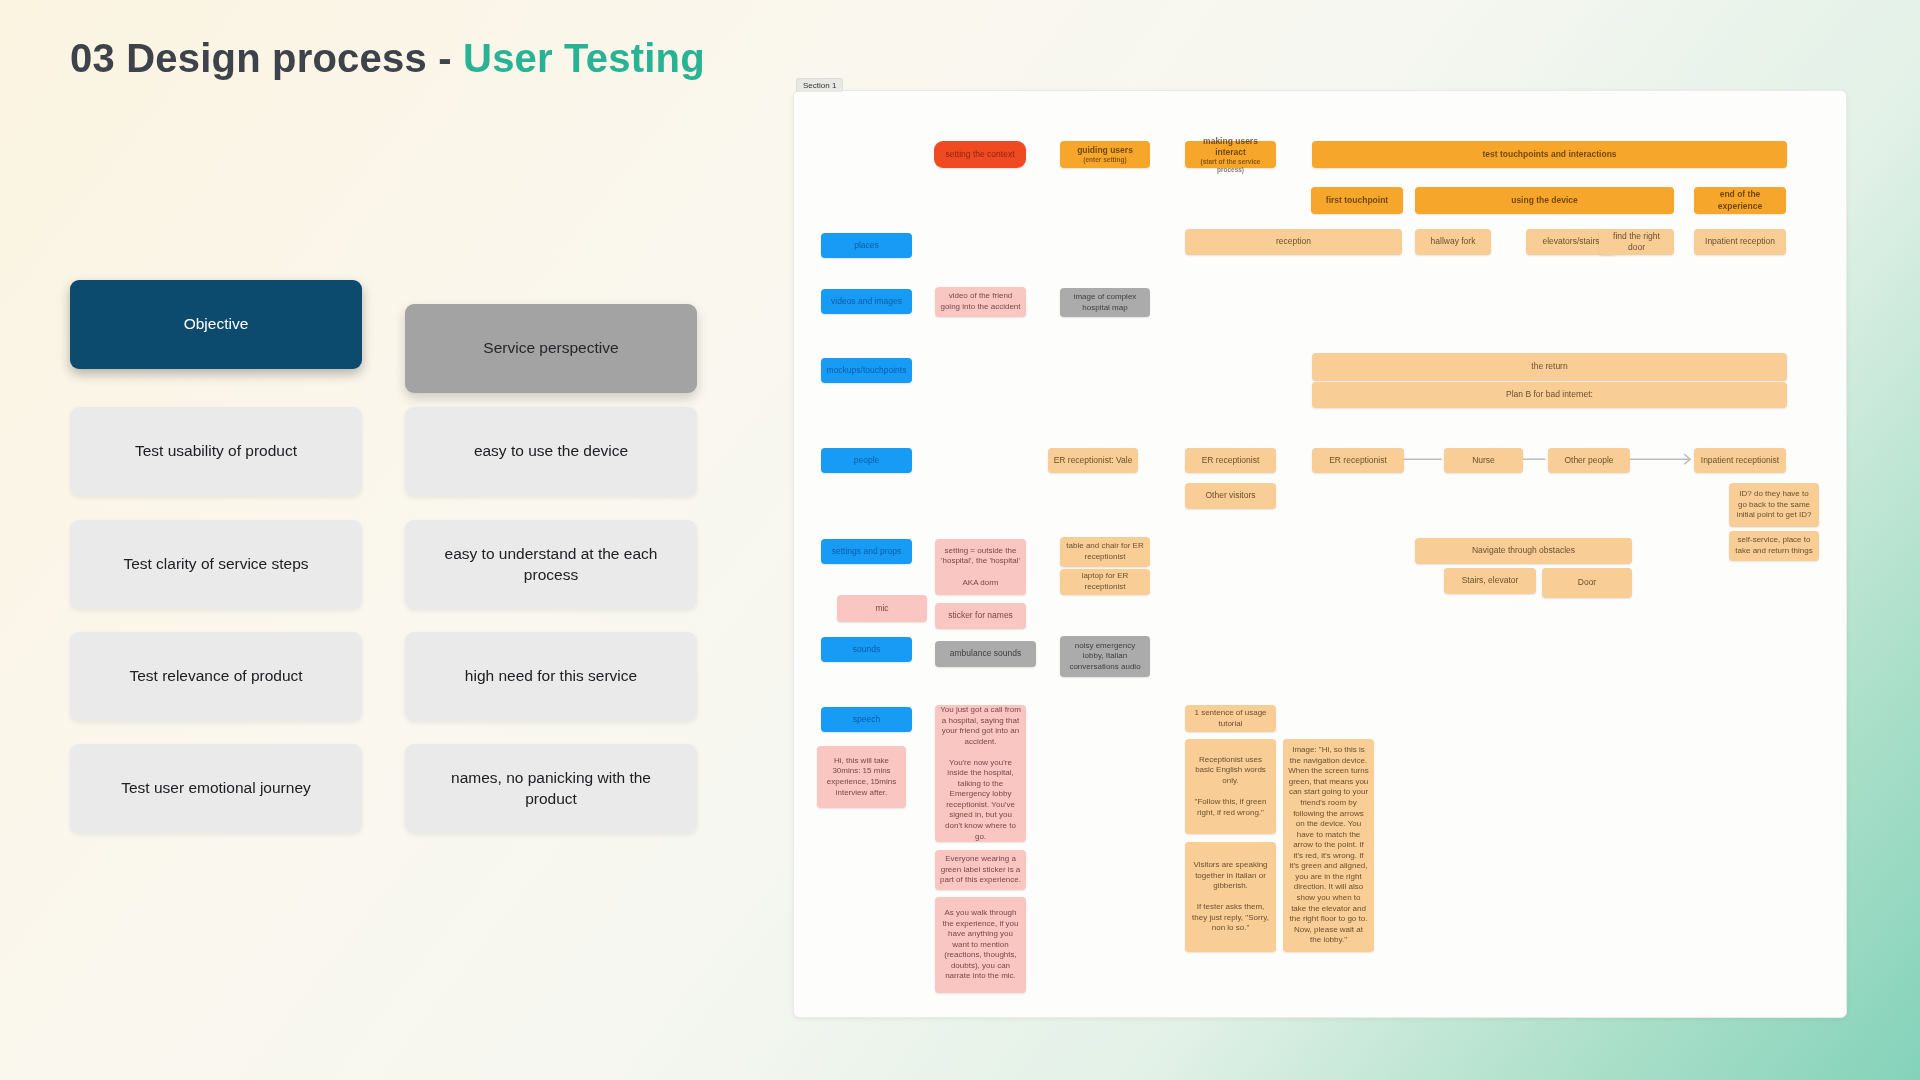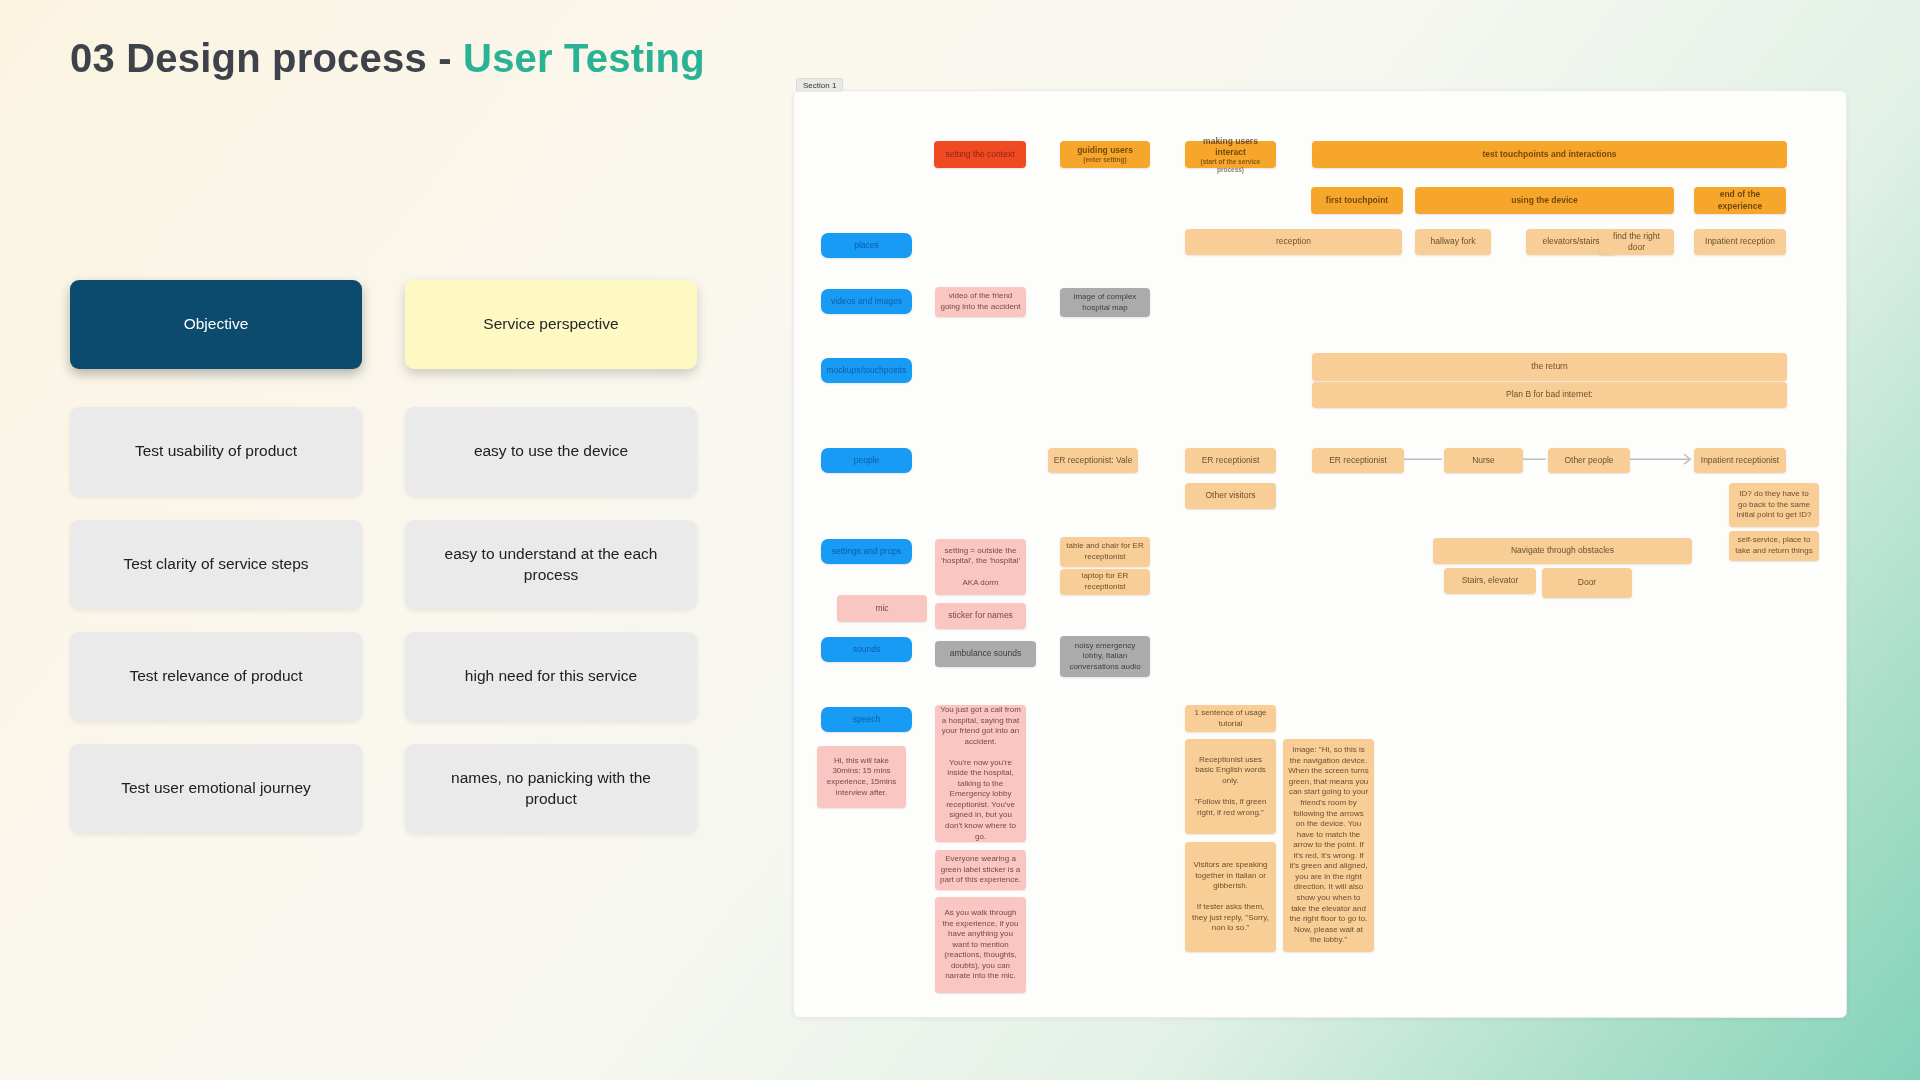--- a/index.html
+++ b/index.html
@@ -17,42 +17,42 @@
   .page-title .accent { color:var(--accent,#29b294); }
 
   
   .card {
     position:absolute; width:292px; height:89px; border-radius:9px;
     display:flex; align-items:center; justify-content:center; text-align:center;
     font-size:15.5px; color:#202024; padding:8px 24px; line-height:1.35;
   }
   .card.light { background:#eaeaea; box-shadow:0 2px 5px rgba(0,0,0,0.07); }
   .card.dark  { background:#0c4a6e; color:#ffffff; box-shadow:0 5px 12px rgba(0,0,0,0.28); }
-  .card.med   { background:#fef9c3; color:#26262a; box-shadow:0 5px 12px rgba(0,0,0,0.18); }
+  .card.med   { background:#a3a3a3; color:#26262a; box-shadow:0 5px 12px rgba(0,0,0,0.18);margin-top:24px; }
 
   
   .board {
     position:absolute; left:793px; top:90px; width:1054px; height:928px;
     background:#fdfdfc; border:1px solid #eaeae6; border-radius:6px;
     box-shadow:0 1px 5px rgba(0,0,0,0.06);
   }
   .section-tab {
     position:absolute; left:2px; top:-13px; padding:2px 6px 1px 6px;
     background:#e8e8e5; border:1px solid #dddcd7; border-bottom:none;
     border-radius:3px 3px 3px 0; font-size:8px; color:#333; line-height:1.2;
   }
   .note {
     position:absolute; border-radius:4px;
     display:flex; flex-direction:column; align-items:center; justify-content:center;
     text-align:center; font-size:8.5px; line-height:1.3; color:rgba(0,0,0,0.62);
     padding:2px 5px; white-space:pre-line; box-shadow:0 1px 2px rgba(0,0,0,0.10);
   }
   .note.small { font-size:8px; line-height:1.32; }
-  .n-blue    { background:var(--sticky-blue,#189bf5); color:#0b5ea8;border-radius:7px; }
-  .n-red     { background:var(--sticky-red,#f04a23); color:rgba(55,5,0,0.55); }
+  .n-blue    { background:var(--sticky-blue,#189bf5); color:#0b5ea8; }
+  .n-red     { background:var(--sticky-red,#f04a23); color:rgba(55,5,0,0.55);border-radius:9px; }
   .n-orange  { background:var(--sticky-orange,#f7a62c); color:rgba(45,27,0,0.68);font-weight:bold; }
   .n-lorange { background:var(--sticky-light-orange,#f8cd96); color:rgba(45,27,0,0.72); }
   .n-pink    { background:var(--sticky-pink,#f9c6c2); color:rgba(50,8,8,0.68); }
   .n-gray    { background:var(--sticky-gray,#ababab); color:rgba(0,0,0,0.66); }
   .sub { font-size:6.5px; line-height:1.2; opacity:0.85; }
   .connectors { position:absolute; left:0; top:0; width:100%; height:100%; pointer-events:none; }
 </style>
 </head>
 <body>
 
@@ -116,21 +116,21 @@
   <div class="note n-lorange" style="left:754px;top:357px;width:82px;height:25px">Other people</div>
   <div class="note n-lorange" style="left:900px;top:357px;width:92px;height:25px">Inpatient receptionist</div>
   <div class="note n-lorange small" style="left:935px;top:392px;width:90px;height:44px">ID? do they have to go back to the same initial point to get ID?</div>
   <div class="note n-lorange small" style="left:935px;top:440px;width:90px;height:30px">self-service, place to take and return things</div>
 
   <div class="note n-pink small" style="left:141px;top:448px;width:91px;height:56px">setting = outside the 'hospital', the 'hospital'
 
 AKA dorm</div>
   <div class="note n-lorange small" style="left:266px;top:446px;width:90px;height:30px">table and chair for ER receptionist</div>
   <div class="note n-lorange small" style="left:266px;top:478px;width:90px;height:26px">laptop for ER receptionist</div>
-  <div class="note n-lorange" style="left:639px;top:447px;width:259px;height:26px">Navigate through obstacles</div>
+  <div class="note n-lorange" style="left:621px;top:447px;width:217px;height:26px">Navigate through obstacles</div>
   <div class="note n-lorange" style="left:650px;top:477px;width:92px;height:26px">Stairs, elevator</div>
   <div class="note n-lorange" style="left:748px;top:477px;width:90px;height:30px">Door</div>
   <div class="note n-pink" style="left:43px;top:504px;width:90px;height:27px">mic</div>
   <div class="note n-pink" style="left:141px;top:512px;width:91px;height:26px">sticker for names</div>
 
   <div class="note n-gray" style="left:141px;top:550px;width:101px;height:26px">ambulance sounds</div>
   <div class="note n-gray small" style="left:266px;top:545px;width:90px;height:41px">noisy emergency lobby, Italian conversations audio</div>
 
   <div class="note n-pink small" style="left:23px;top:655px;width:89px;height:62px">Hi, this will take 30mins: 15 mins experience, 15mins interview after.</div>
   <div class="note n-pink small" style="left:141px;top:614px;width:91px;height:137px">You just got a call from a hospital, saying that your friend got into an accident.

